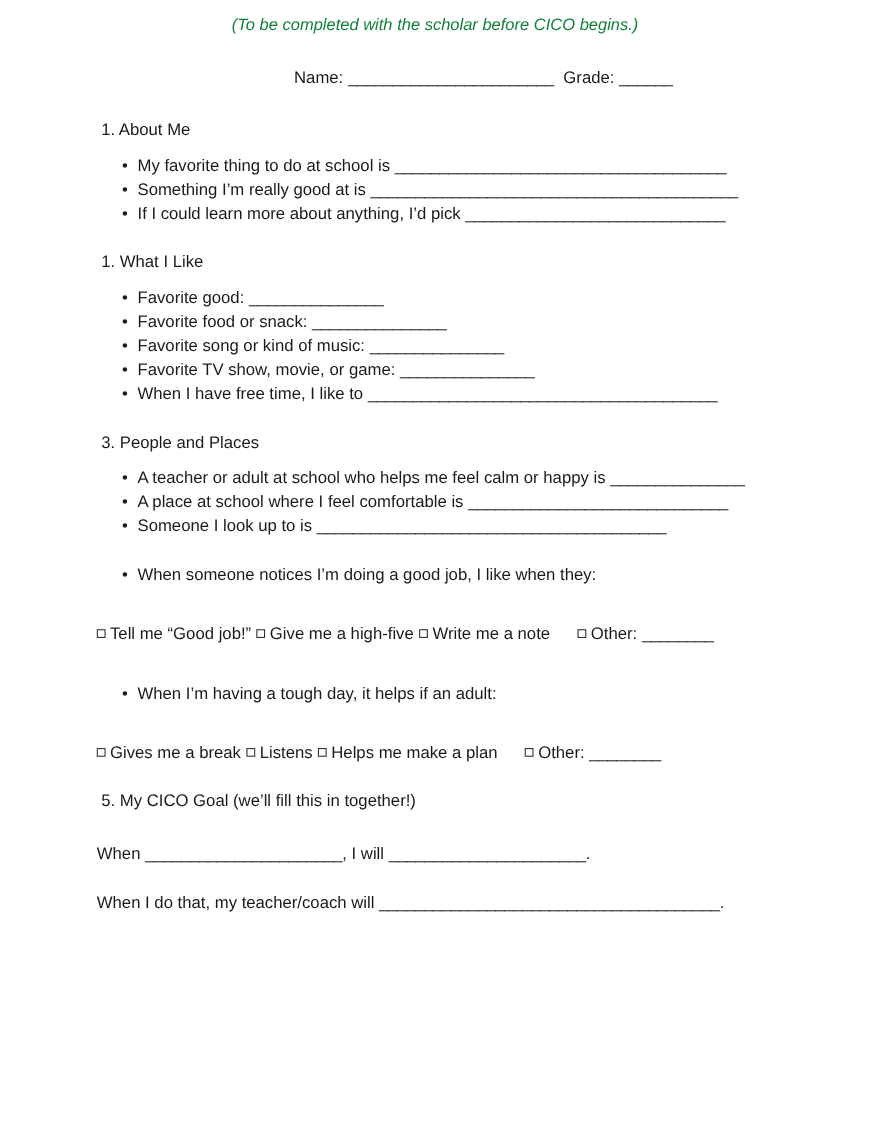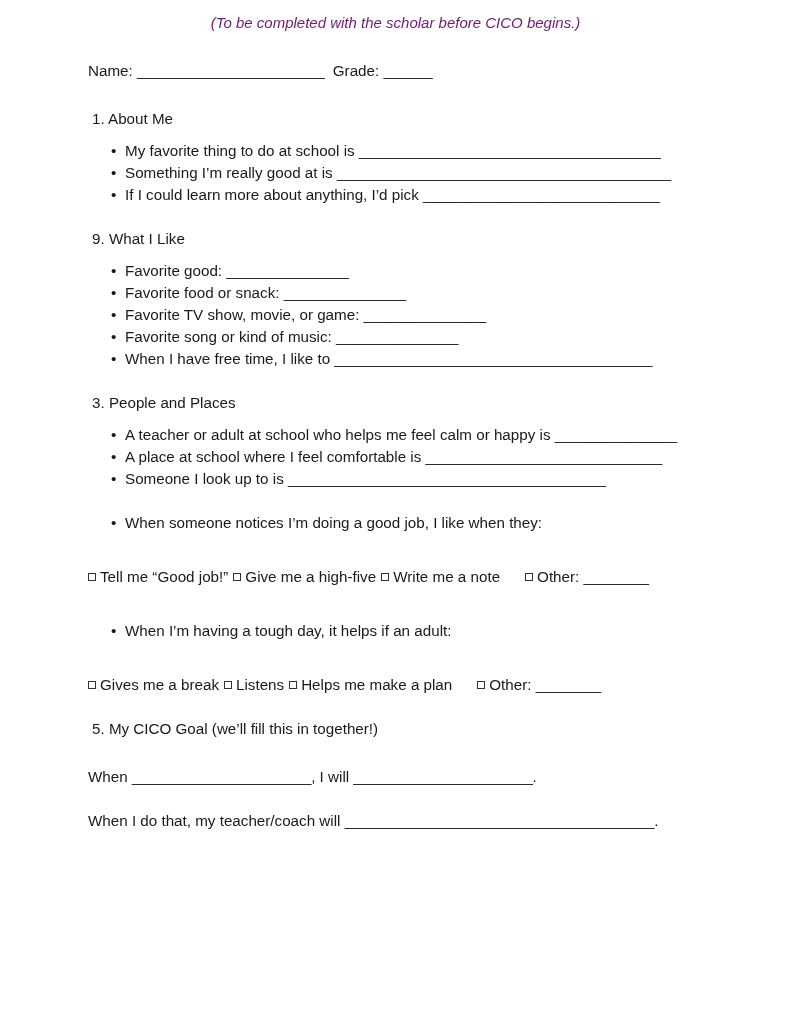--- a/index.html
+++ b/index.html
@@ -38,34 +38,35 @@
     line-height: 1.15;
     margin: 0;
     color: #111111;
   }
   .doc-subtitle {
     font-size: 15px;
     font-style: italic;
     font-weight: 400;
     line-height: 1.2;
     margin: 6px 0 0 0;
-    color: #701a75;
+    color: #15803d;
   }
 
   
   .content {
     margin: 0;
     padding: 0 0 0 88px;
     font-size: 15.2px;
     line-height: 22px;
   }
 
   .name-line {
     margin-top: 28px;
     white-space: nowrap;
+    text-align: center;
   }
 
   .section {
     margin-top: 22px;
   }
   .section-first {
     margin-top: 26px;
   }
   .section-heading {
     margin: 4px;
@@ -142,26 +143,26 @@
     <section class="section section-first">
       <p class="section-heading">1. About Me</p>
       <ul class="bullets">
         <li><span>My favorite thing to do at school is</span><span> </span><span class="blank">_____________________________________</span></li>
         <li><span>Something I’m really good at is</span><span> </span><span class="blank">_________________________________________</span></li>
         <li><span>If I could learn more about anything, I’d pick</span><span> </span><span class="blank">_____________________________</span></li>
       </ul>
     </section>
 
     <section class="section">
-      <p class="section-heading">9. What I Like</p>
+      <p class="section-heading">1. What I Like</p>
       <ul class="bullets">
         <li><span>Favorite good:</span><span> </span><span class="blank">_______________</span></li>
         <li><span>Favorite food or snack:</span><span> </span><span class="blank">_______________</span></li>
+        <li><span>Favorite song or kind of music:</span><span> </span><span class="blank">_______________</span></li>
         <li><span>Favorite TV show, movie, or game:</span><span> </span><span class="blank">_______________</span></li>
-        <li><span>Favorite song or kind of music:</span><span> </span><span class="blank">_______________</span></li>
         <li><span>When I have free time, I like to</span><span> </span><span class="blank">_______________________________________</span></li>
       </ul>
     </section>
 
     <section class="section">
       <p class="section-heading">3. People and Places</p>
       <ul class="bullets">
         <li><span>A teacher or adult at school who helps me feel calm or happy is</span><span> </span><span class="blank">_______________</span></li>
         <li><span>A place at school where I feel comfortable is</span><span> </span><span class="blank">_____________________________</span></li>
         <li><span>Someone I look up to is</span><span> </span><span class="blank">_______________________________________</span></li>

